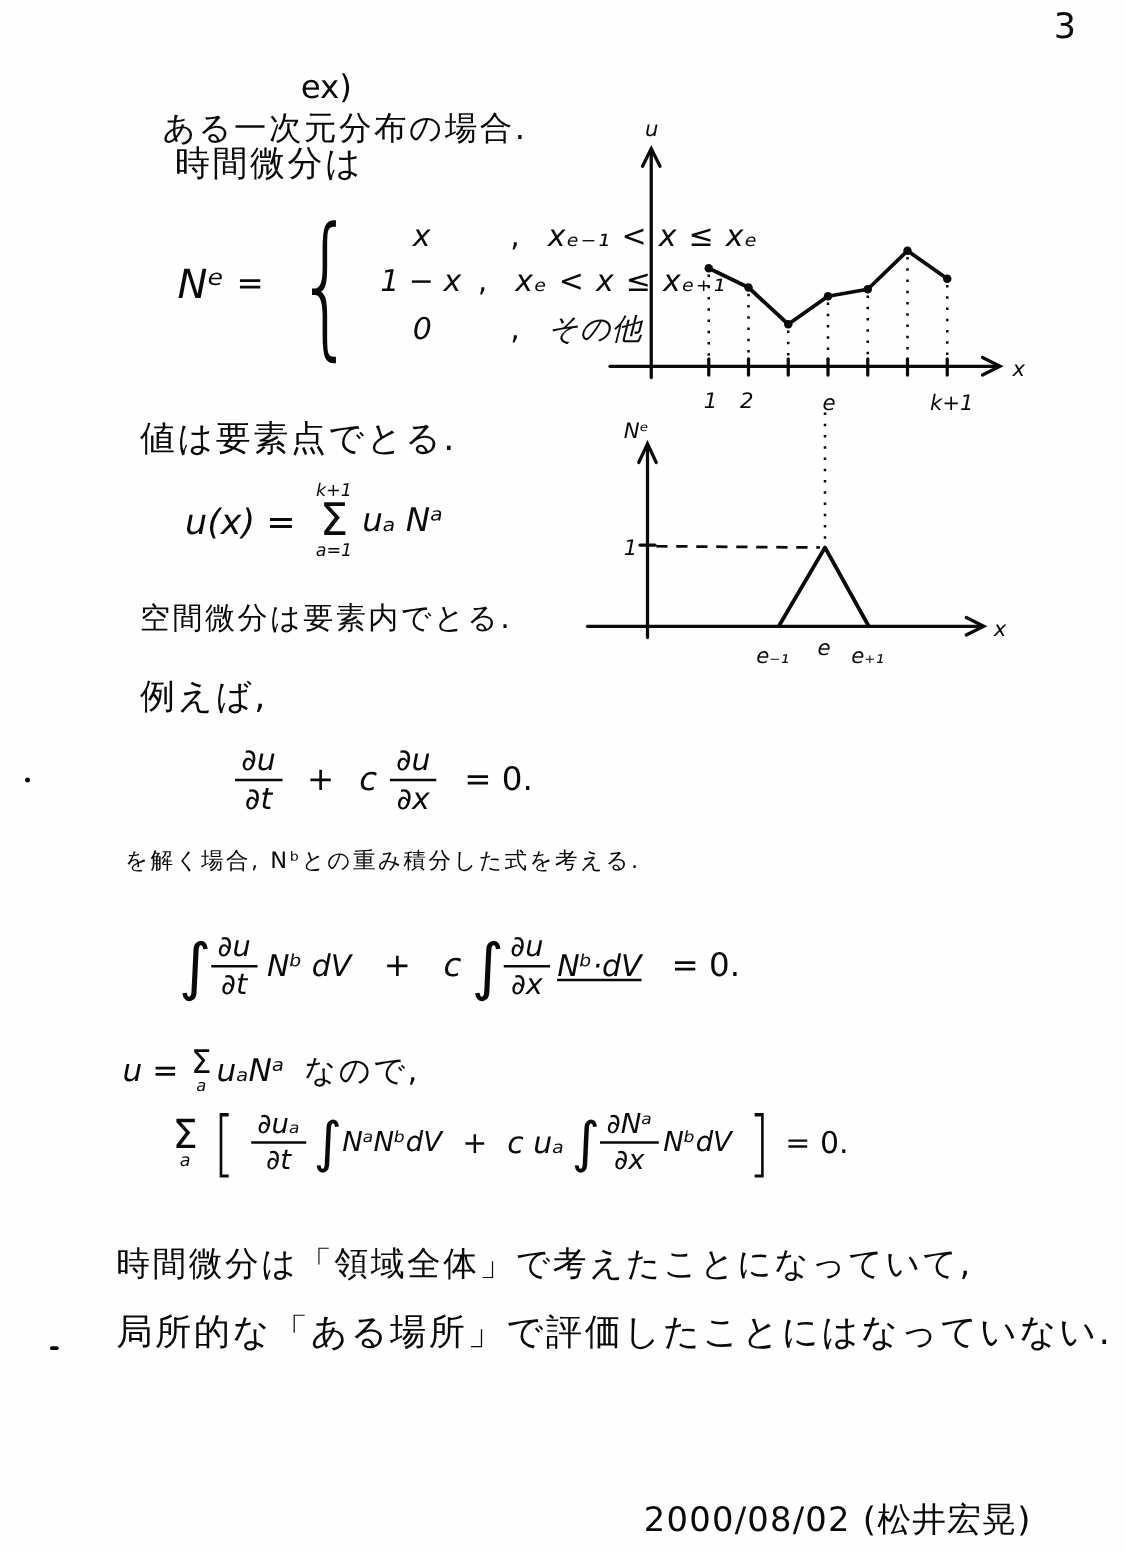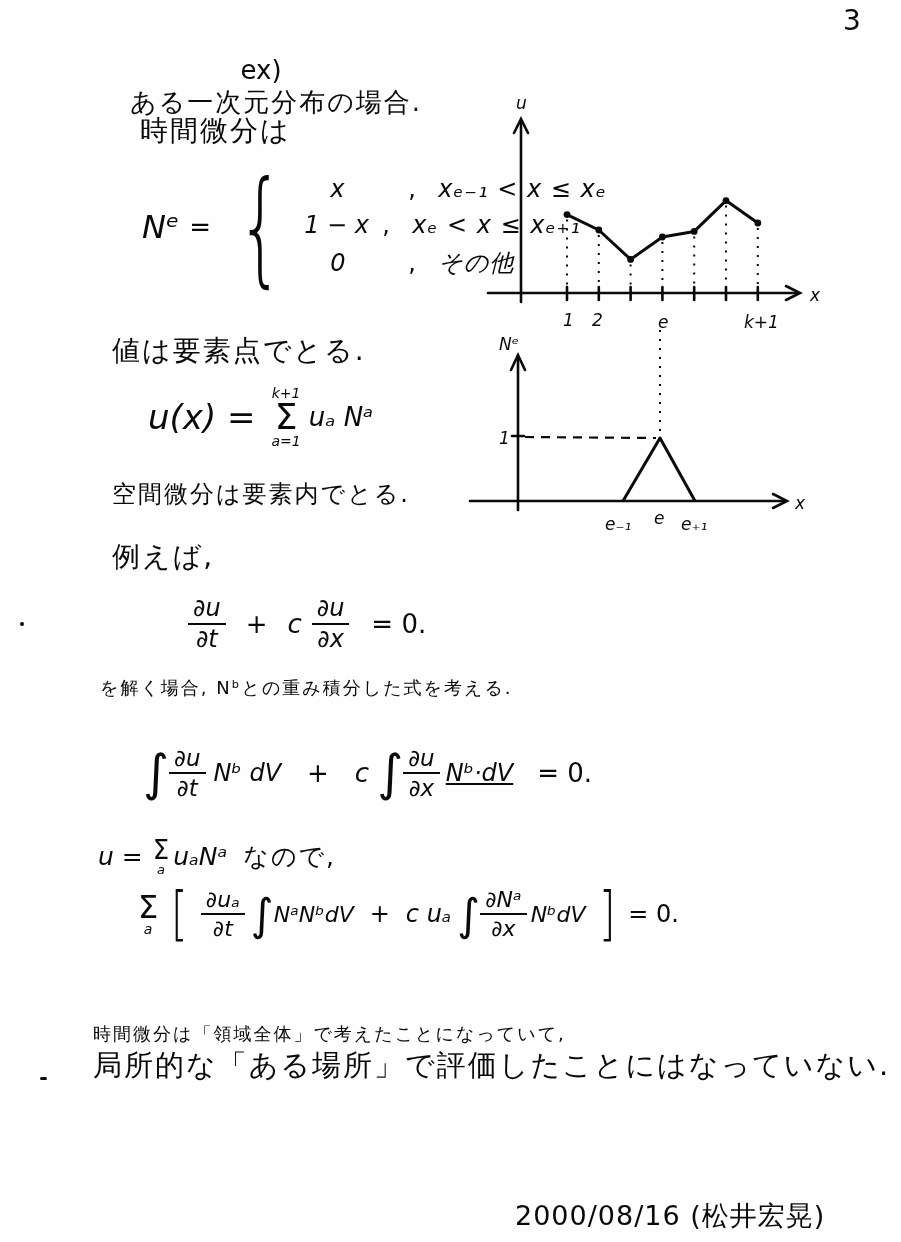--- a/index.html
+++ b/index.html
@@ -72,21 +72,21 @@
         <span class="val" style="padding-left:26px;">0</span>
         <span class="cm">,</span>
         <span class="cond jp">その他</span>
       </div>
     </div>
   </div>
 
   <div class="abs jp" style="left:112px;top:316px;font-size:28px;margin-top:16px;">値は要素点でとる.</div>
 
   <div class="abs row" style="left:148px;top:386px;">
-    <span class="math" style="font-size:34px;">u(x) =</span>
+    <span class="math" style="font-size:28px;">u(x) =</span>
     <span class="sigma" style="margin:0 8px 0 16px;">
       <span class="top">k+1</span>
       <span class="mid">Σ</span>
       <span class="bot">a=1</span>
     </span>
     <span class="math" style="font-size:26px;">uₐ Nᵃ</span>
   </div>
 
   <div class="abs jp" style="left:112px;top:478px;font-size:24px;">空間微分は要素内でとる.</div>
   <div class="abs jp" style="left:112px;top:538px;font-size:28px;">例えば,</div>
@@ -152,24 +152,24 @@
     <span class="intg" style="font-size:44px;">∫</span>
     <span class="frac">
       <span class="num">∂Nᵃ</span>
       <span class="den">∂x</span>
     </span>
     <span class="math" style="margin-left:4px;">NᵇdV</span>
     <span class="bigbr" style="margin:0 10px;">]</span>
     <span style="font-size:24px;">= 0.</span>
   </div>
 
-  <div class="abs jp" style="left:93px;top:993px;font-size:18px;margin-top:29px;">時間微分は「領域全体」で考えたことになっていて,</div>
+  <div class="abs jp" style="left:93px;top:993px;font-size:27px;">時間微分は「領域全体」で考えたことになっていて,</div>
   <div class="abs jp" style="left:93px;top:1046px;font-size:29px;">局所的な「ある場所」で評価したことにはなっていない.</div>
 
-  <div class="abs" style="left:515px;top:1198px;font-size:27px;letter-spacing:1px;">2000/08/16 (松井宏晃)</div>
+  <div class="abs" style="left:515px;top:1198px;font-size:27px;letter-spacing:1px;">2000/08/02 (松井宏晃)</div>
 
   <div class="stray" style="left:20px;top:622px;width:4px;height:4px;"></div>
   <div class="stray" style="left:40px;top:1077px;width:7px;height:3px;border-radius:2px;"></div>
 
   <svg class="abs" style="left:480px;top:95px;" width="430" height="245">
 
     <line class="stroke" x1="41" y1="27" x2="41" y2="207"></line>
     <polyline class="stroke" points="34,38 41,24 48,38"></polyline>
     <text x="36" y="14">u</text>
 

